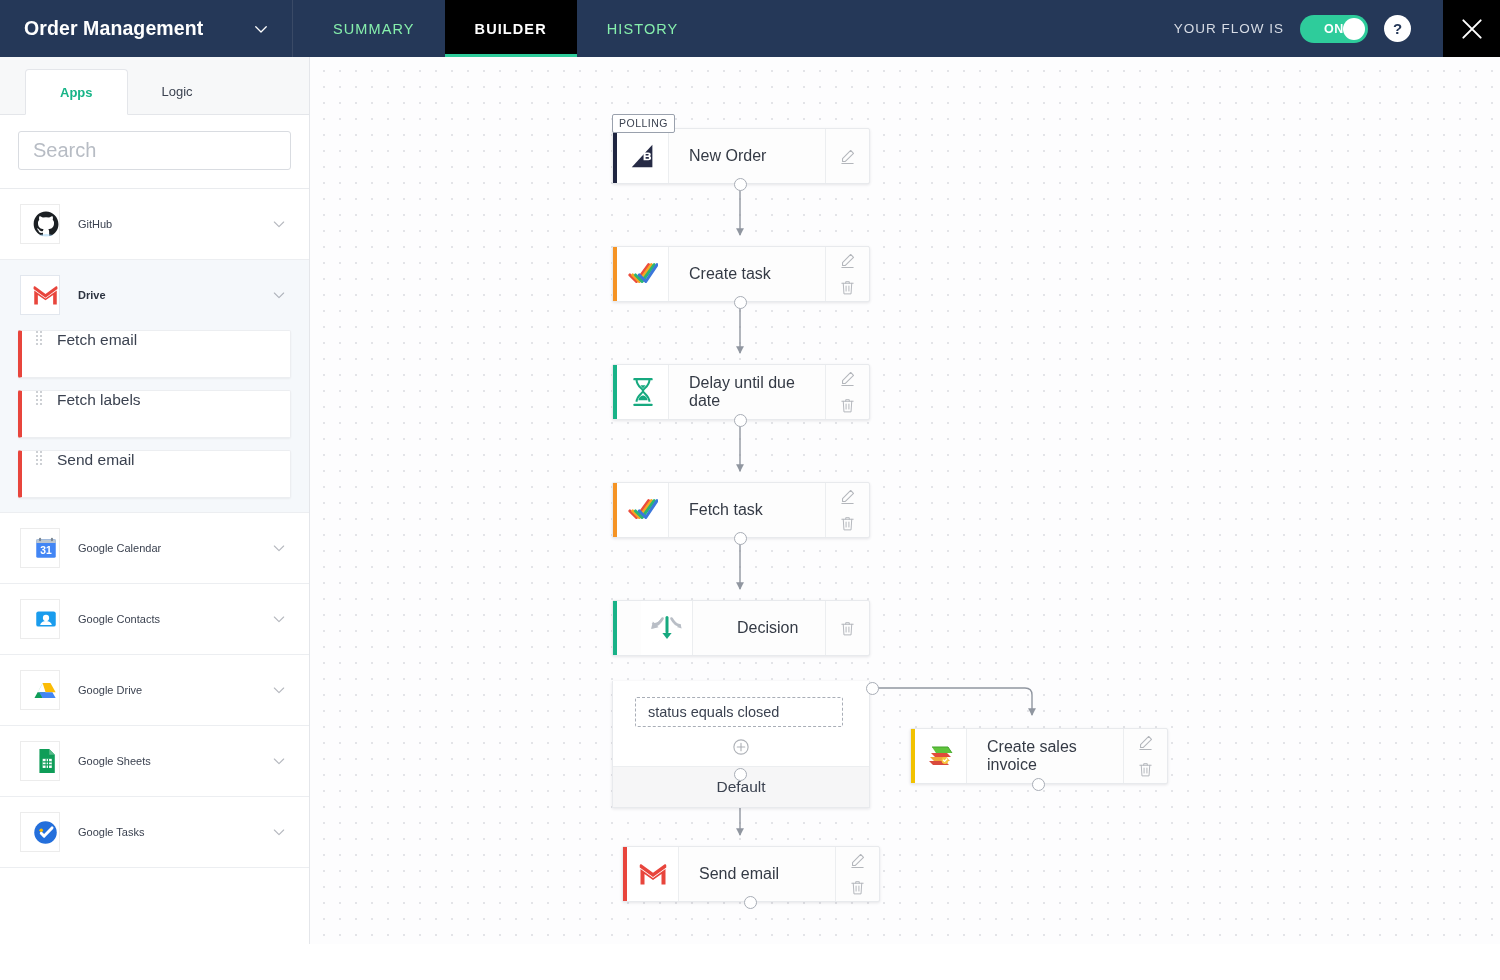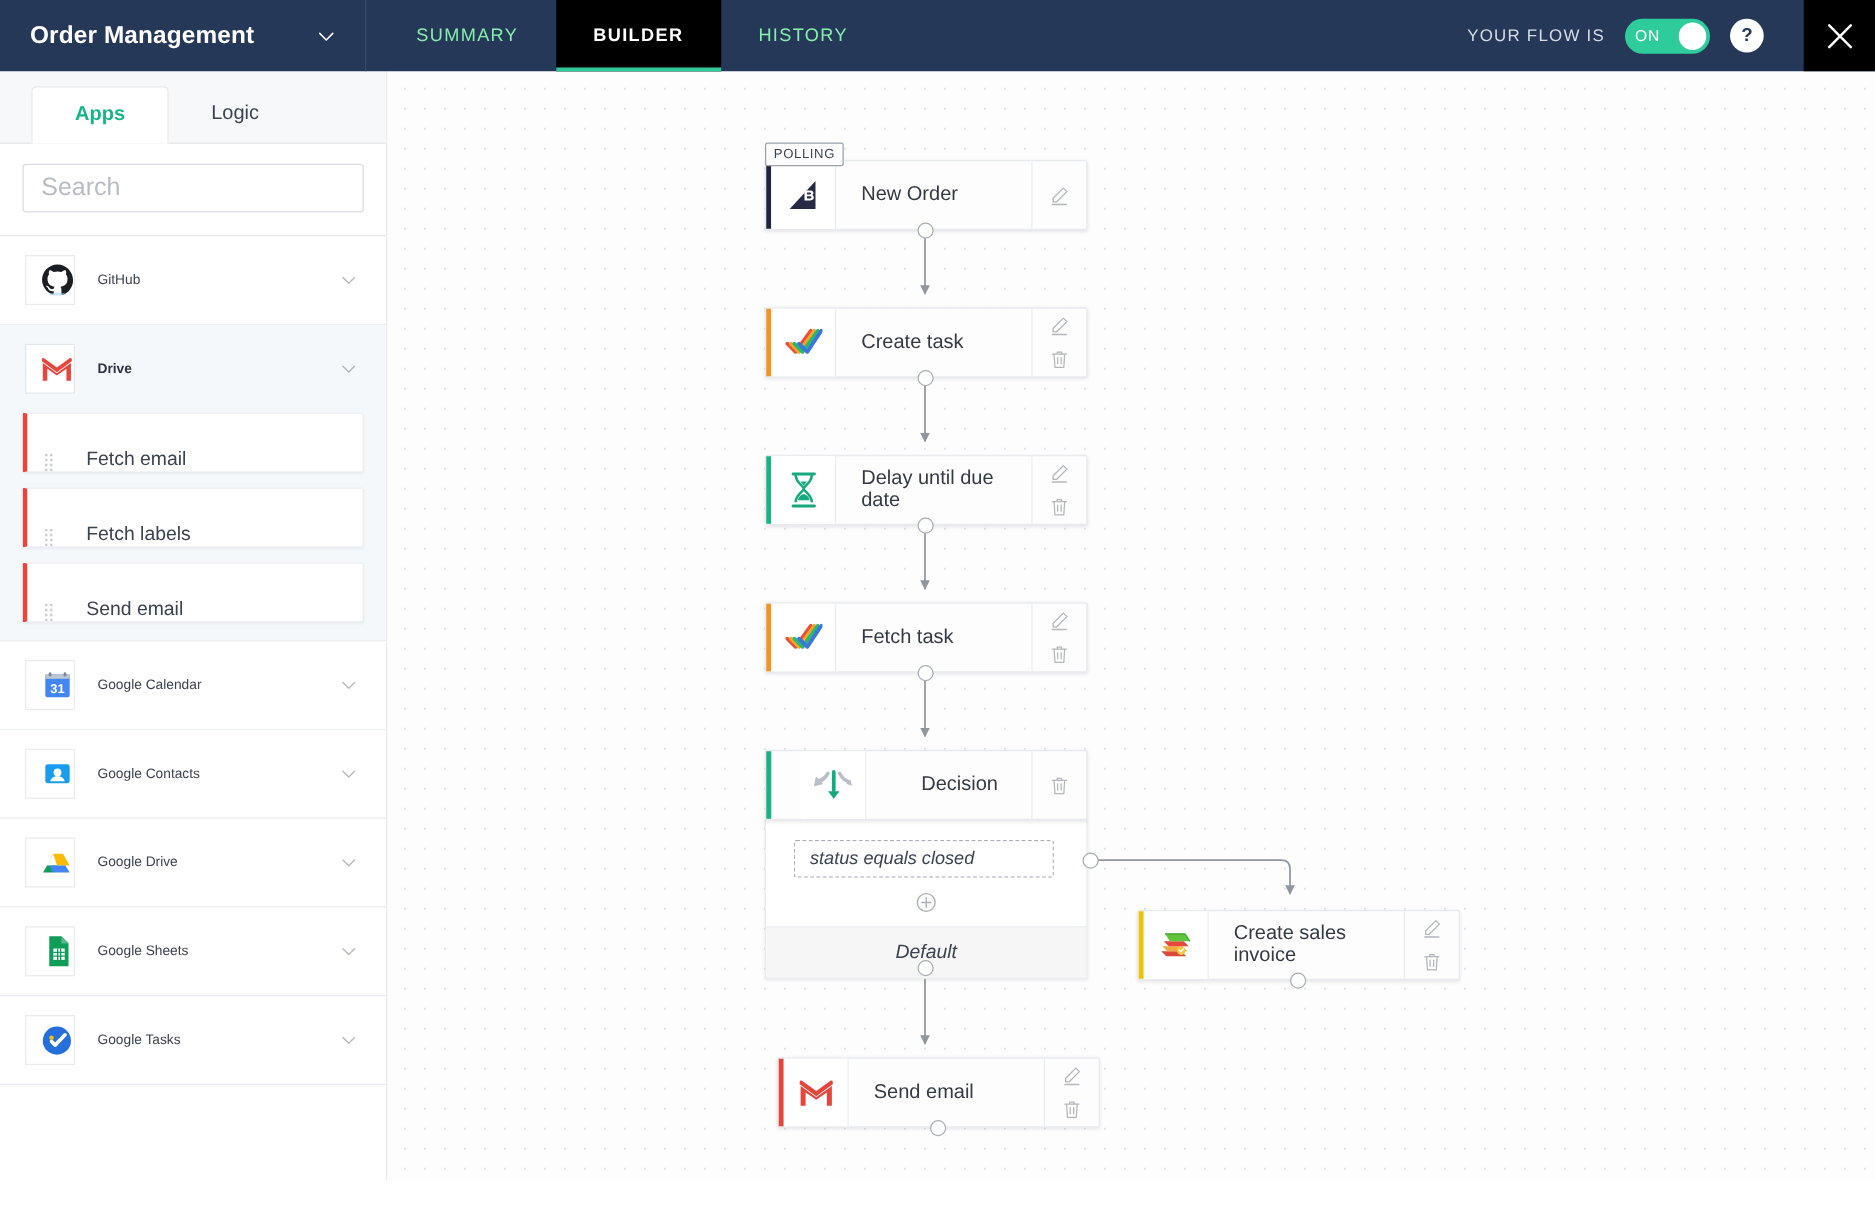--- a/index.html
+++ b/index.html
@@ -45,22 +45,22 @@
     padding-right: 0;
   }
   .flow-state-label {
     color: #d7dce5; font-size: 13.5px; letter-spacing: 1px;
   }
   .toggle {
     width: 68px; height: 28px; border-radius: 14px; background: #2ecc9b;
     display: flex; align-items: center; position: relative; cursor: pointer;
   }
   .toggle-text {
-    color: #ffffff; font-size: 12.5px; font-weight: normal; letter-spacing: .6px;
-    margin-left: 8px;
+    color: #ffffff; font-size: 12.5px; font-weight: bold; letter-spacing: .6px;
+    margin-left: 24px;
   }
   .toggle-knob {
     position: absolute; right: 3px; top: 3px;
     width: 22px; height: 22px; border-radius: 50%; background: #ffffff;
   }
   .help-btn {
     width: 27px; height: 27px; border-radius: 50%; background: #ffffff;
     color: #253858; font-size: 15px; font-weight: bold;
     display: flex; align-items: center; justify-content: center; cursor: pointer;
   }
@@ -78,21 +78,21 @@
     width: 310px; min-width: 310px; background: #ffffff;
     border-right: 1px solid #e4e6ea;
     display: flex; flex-direction: column; overflow: hidden;
   }
   .side-tabs {
     display: flex; height: 58px; background: #f7f8f9;
     border-bottom: 1px solid #e4e6ea; padding-left: 25px; align-items: flex-end;
   }
   .side-tab {
     padding: 0 34px; height: 46px; display: flex; align-items: center;
-    justify-content: center; font-size: 16px; color: #3b4250; cursor: pointer;
+    justify-content: center; font-size: 13px; color: #3b4250; cursor: pointer;
     border-radius: 4px 4px 0 0;
   }
   .side-tab.active {
     background: #ffffff; color: #17b487; font-weight: bold;
     border: 1px solid #e4e6ea; border-bottom: 1px solid #ffffff;
     margin-bottom: -1px;
   }
   .search-wrap { padding: 16px 18px 18px 18px; border-bottom: 1px solid #e9ebee; }
   .search-box {
     height: 39px; border: 1px solid #d9dce1; border-radius: 3px;
@@ -120,21 +120,21 @@
   }
   .app-group.expanded .app-icon { border-color: #e2e7ee; }
   .app-name { font-size: 11px; color: #3b4250; flex: 1; }
   .app-group.expanded .app-name { font-weight: bold; color: #2c3340; }
   .chev-gray { width: 16px; height: 16px; opacity: .45; }
 
   .sub-list { padding: 0 18px 14px 18px; display: flex; flex-direction: column; gap: 12px; }
   .sub-item {
     background: #ffffff; border: 1px solid #eceef1;
     border-left: 4px solid #e8453c;
-    height: 48px; display: flex; align-items: flex-end; gap: 24px;
+    height: 48px; display: flex; align-items: flex-start; gap: 12px;
     padding-left: 14px; border-radius: 2px;
     box-shadow: 0 1px 2px rgba(0,0,0,.05); cursor: grab;
   }
   .drag-handle { width: 9px; height: 14px; opacity: .42; }
   .sub-label { font-size: 15.5px; color: #3b4250; }
 
   
   .canvas {
     flex: 1; position: relative; overflow: hidden;
     background-color: #fdfdfe;
@@ -545,21 +545,21 @@
           </svg>
         </div>
         <div class="node-label">Decision</div>
         <div class="node-actions">
           <svg class="act-ic" viewBox="0 0 24 24">
             <path d="M4 6h16M9.5 6V3.8h5V6M6 6l1 15h10l1-15M10 10v7M14 10v7" fill="none" stroke="#6b717c" stroke-width="1.4" stroke-linecap="round" stroke-linejoin="round"></path>
           </svg>
         </div>
       </div>
 
-      <div class="decision-body" style="left:302px; top:599px; width:258px;font-style:italic;">
+      <div class="decision-body" style="left:302px; top:624px; width:258px;">
         <div class="cond-area">
           <div class="cond-box">status equals closed</div>
         </div>
         <div class="plus-row">
           <svg class="plus-ic" viewBox="0 0 24 24">
             <circle cx="12" cy="12" r="9.5" fill="none" stroke="#6b717c" stroke-width="1.5"></circle>
             <path d="M12 7v10M7 12h10" stroke="#6b717c" stroke-width="1.5" stroke-linecap="round"></path>
           </svg>
         </div>
         <div class="default-row">Default</div>

